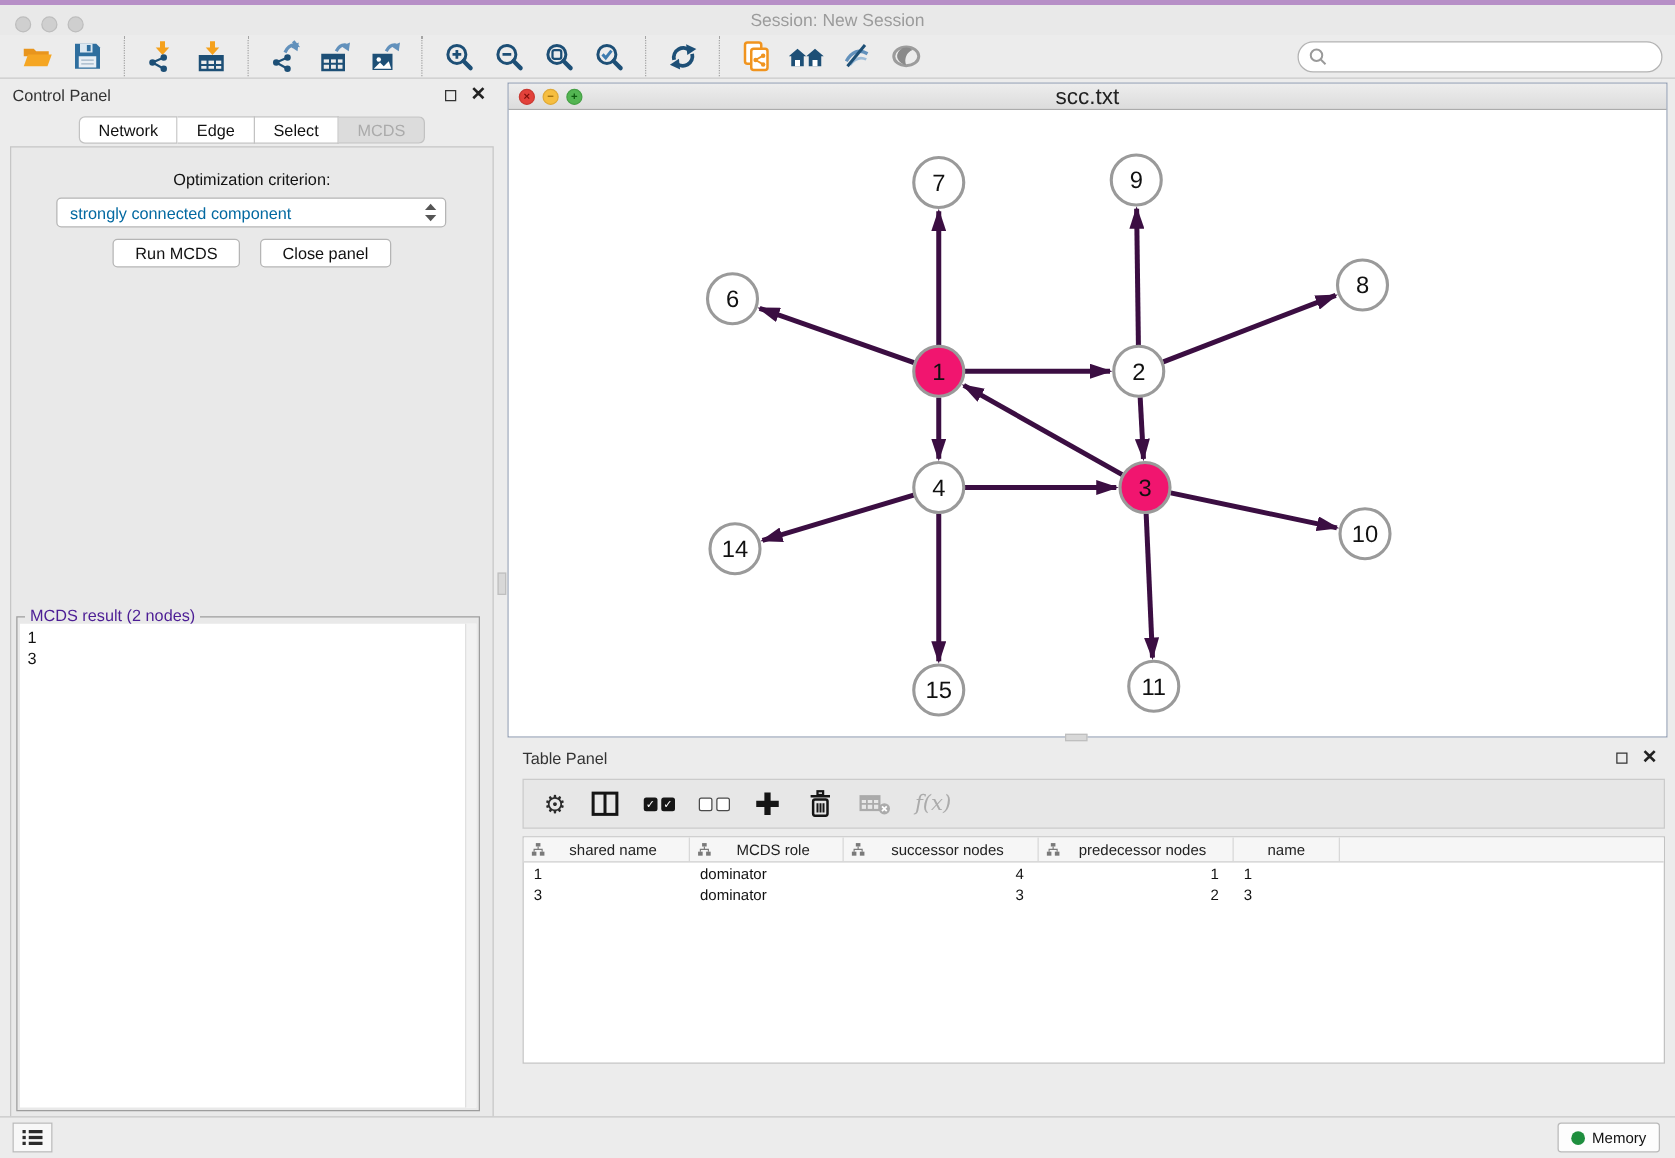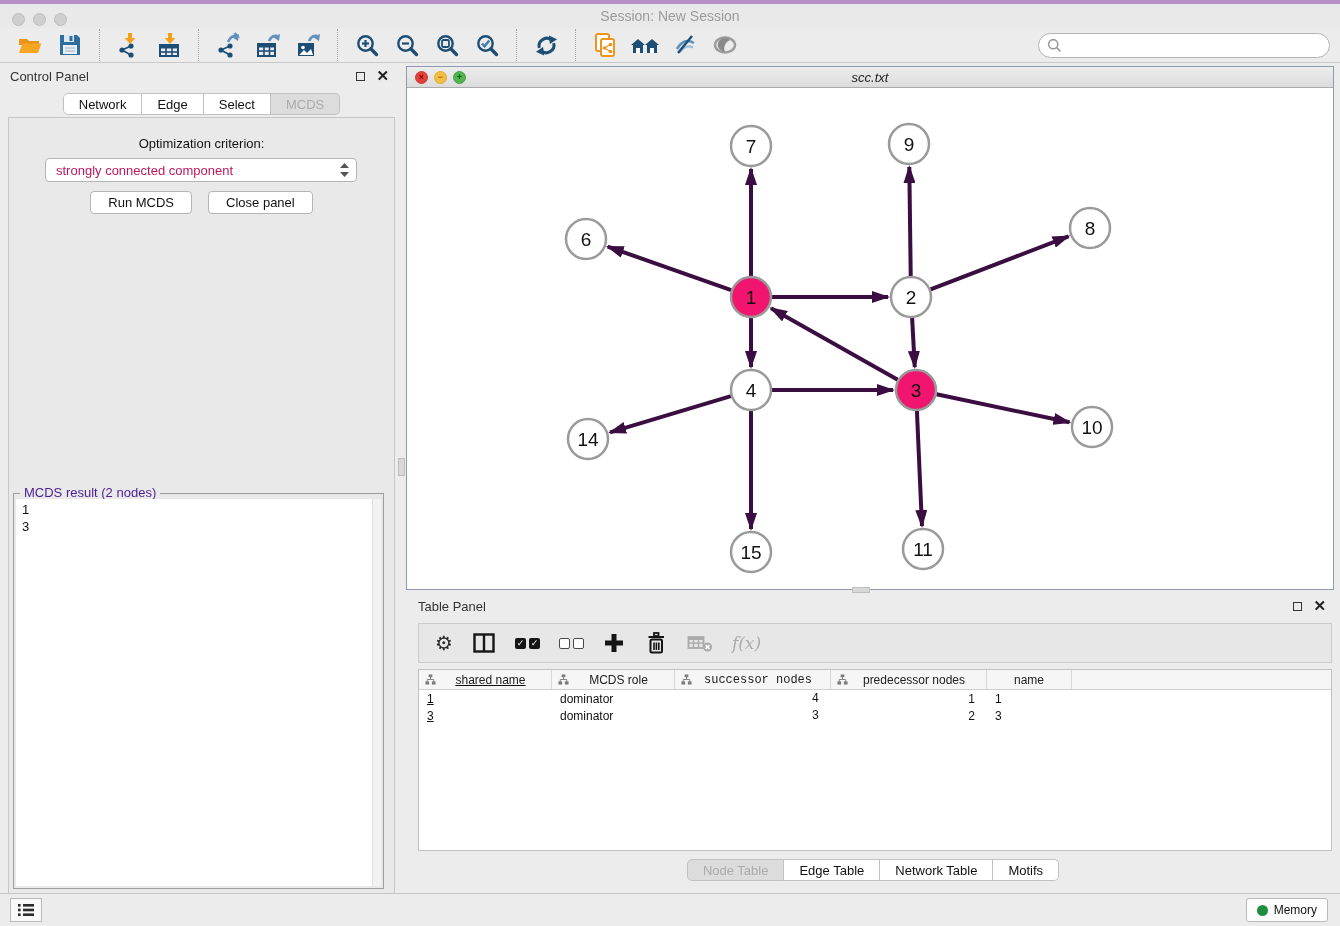--- a/index.html
+++ b/index.html
@@ -36,42 +36,42 @@
          background:#fff; border:1px solid #C2C2C2; border-left:none; }
   .tab:first-child { border-left:1px solid #C2C2C2; border-radius:5px 0 0 5px; }
   .tab.last { border-radius:0 5px 5px 0; }
   .tab.active { background:#DCDCDC; color:#ABABAB; }
 
   .cp-body { position:absolute; left:8px; top:54px; width:387px; height:781px; background:#E9E9E9;
              border:1px solid #C6C6C6;text-decoration:underline; }
   .opt-label { position:absolute; top:18px; width:100%; text-align:center; font-size:13px; color:#111; }
   .dropdown { position:absolute; left:36px; top:40px; width:312px; height:24px; background:#fff;
               border:1px solid #B5B5B5; border-radius:4px; display:flex; align-items:center;
-              font-size:13px; color:#be185d; padding:0 6px 0 10px; }
+              font-size:13px; color:#0369a1; padding:0 6px 0 10px; }
   .dropdown .dd-val { flex:1; }
   .btn-row { position:absolute; top:73px; width:100%; display:flex; justify-content:center; gap:16px; }
   .btn { height:23px; background:#fff; border:1px solid #B5B5B5; border-radius:4px; font-size:13px;
          color:#111; display:flex; align-items:center; padding:0 17px; }
 
   .mcds-fieldset { position:absolute; left:4px; top:375px; width:371px; bottom:8px;
                    border:1px solid #9D9D9D; }
   .mcds-legend { position:absolute; left:6px; top:-9px; background:#E9E9E9; padding:0 4px;
                  font-size:13px; color:#4c1d95; }
   .mcds-box { position:absolute; left:2px; top:5px; right:2px; bottom:2px; background:#fff;
               font-size:13px; color:#111; line-height:17px; padding:2px 0 0 6px; }
   .mcds-scroll { position:absolute; right:0; top:0; width:9px; height:100%; background:#F2F2F2;
                  border-left:1px solid #E0E0E0; }
 
   
   .net-window { position:absolute; left:406px; top:66px; width:928px; height:524px;
                 border:1px solid #8F9BB0; background:#fff; }
   .net-titlebar { position:absolute; left:0; top:0; width:100%; height:21px;
                   background:linear-gradient(#EDEDED,#DCDCDC); border-bottom:1px solid #ABABAB;
                   display:flex; align-items:center; justify-content:center; }
-  .net-title { font-size:13px; color:#222;font-style:italic; }
+  .net-title { font-size:18px; color:#222; }
   .net-lights { position:absolute; left:8px; top:4px; display:flex; gap:6px; }
   .light { width:13px; height:13px; border-radius:50%; font-size:9px; font-weight:bold;
            display:flex; align-items:center; justify-content:center; line-height:1; }
   .light.red { background:#E3413A; color:#7B0D08; border:1px solid #C93A33; }
   .light.yellow { background:#F6BE40; color:#99690B; border:1px solid #DFA937; }
   .light.green { background:#53B552; color:#0E5B10; border:1px solid #46A046; }
   .net-canvas { position:absolute; left:0; top:21px; width:926px; height:501px; background:#fff; }
 
   .splitter-v { position:absolute; left:398px; top:458px; width:7px; height:18px; background:#D8D8D8;
                 border:1px solid #BFBFBF; }
@@ -91,21 +91,21 @@
   .cbx.empty { border:1.7px solid #4A4A4A; background:#fff; }
   .fx-label { font-family:"DejaVu Serif", serif; font-style:italic; font-size:17px; color:#ABABAB; }
 
   .data-table { position:absolute; left:12px; right:8px; top:76px; height:182px; background:#fff;
                 border:1px solid #C2C2C2; font-size:12px; color:#111; }
   .dt-head { display:flex; height:20px; background:#F6F6F6; border-bottom:1px solid #CFCFCF; }
   .dt-hcell { display:flex; align-items:center; border-right:1px solid #D8D8D8; padding-left:6px; }
   .dt-hcell .hlabel { flex:1; text-align:center; font-size:12px; color:#222; padding-right:6px; }
   .dt-row { display:flex; height:17px; align-items:center; }
   .dt-cell { overflow:hidden; white-space:nowrap; }
-  .c0 { width:133px;text-decoration:underline; } .c1 { width:123px; } .c2 { width:156px;font-family:Liberation Mono, monospace; } .c3 { width:156px; } .c4 { width:85px; }
+  .c0 { width:133px; } .c1 { width:123px; } .c2 { width:156px; } .c3 { width:156px; } .c4 { width:85px; }
   .al { padding-left:8px; text-align:left; } .ar { padding-right:12px; text-align:right; }
 
   .tp-tabs { position:absolute; left:0; right:0; top:266px; display:flex; justify-content:center; }
 
   
   .status-bar { position:absolute; left:0; top:893px; width:1340px; height:22px; background:#ECECEC;
                 border-top:1px solid #C6C6C6; }
   .list-btn { position:absolute; left:10px; top:4px; width:32px; height:24px; background:#F8F8F8;
               border:1px solid #B9B9B9; display:flex; align-items:center; justify-content:center; }
   .memory-btn { position:absolute; right:12px; top:4px; height:24px; background:#FDFDFD;
@@ -512,26 +512,20 @@
       </div>
       <div class="dt-row">
         <div class="dt-cell c0 al">3</div>
         <div class="dt-cell c1 al">dominator</div>
         <div class="dt-cell c2 ar">3</div>
         <div class="dt-cell c3 ar">2</div>
         <div class="dt-cell c4 al">3</div>
       </div>
     </div>
 
-    <div class="tp-tabs">
-      <span class="tab active">Node Table</span>
-      <span class="tab">Edge Table</span>
-      <span class="tab">Network Table</span>
-      <span class="tab last">Motifs</span>
-    </div>
   </div>
 
   <div class="status-bar">
     <div class="list-btn">
       <svg width="18" height="14" viewBox="0 0 18 14">
         <rect x="1" y="1" width="2.6" height="2.6" fill="#2B2B2B"></rect>
           <rect x="6" y="1" width="11" height="2.6" fill="#2B2B2B"></rect>
         <rect x="1" y="5.7" width="2.6" height="2.6" fill="#2B2B2B"></rect>
           <rect x="6" y="5.7" width="11" height="2.6" fill="#2B2B2B"></rect>
         <rect x="1" y="10.4" width="2.6" height="2.6" fill="#2B2B2B"></rect>

